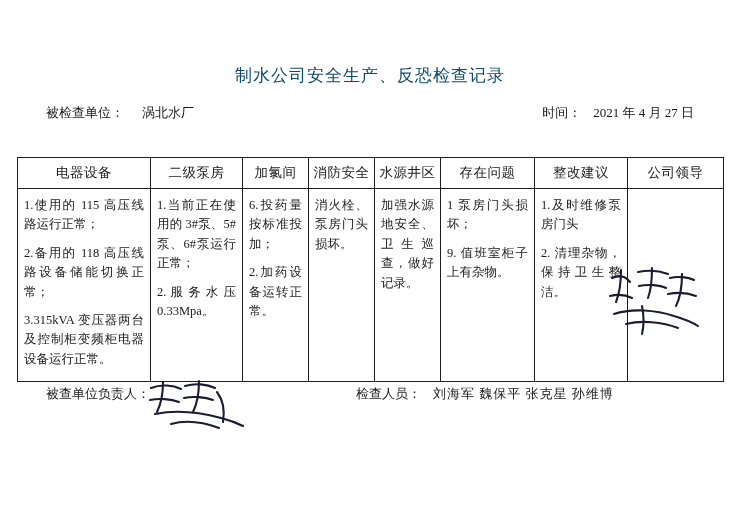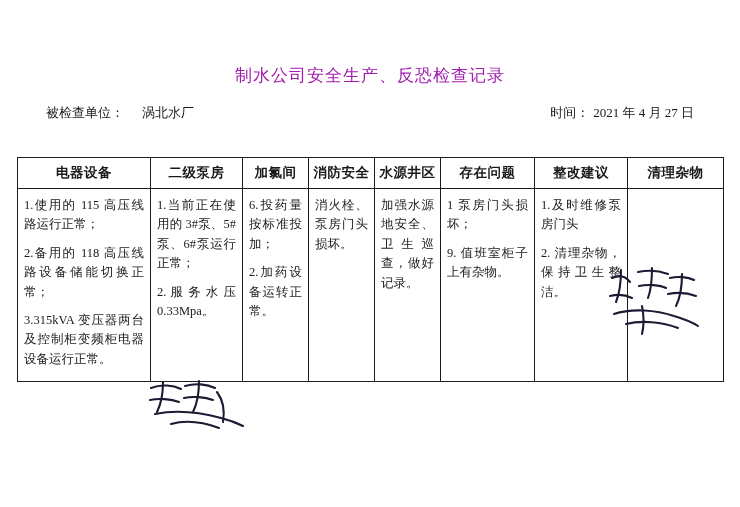--- a/index.html
+++ b/index.html
@@ -22,21 +22,21 @@
     height: 507px;
   }
   .doc-title {
     position: absolute;
     left: 0;
     top: 64px;
     width: 740px;
     text-align: center;
     font-size: 17px;
     letter-spacing: 1px;
-    color: #a21caf;
+    color: #0c4a6e;
   }
   .meta-row {
     position: absolute;
     left: 46px;
     top: 104px;
     width: 648px;
     height: 22px;
     font-size: 13px;
     font-family: Liberation Serif, serif;
   }
@@ -49,40 +49,40 @@
   .meta-left .unit-name {
     margin-left: 18px;
   }
   .meta-right {
     position: absolute;
     right: 0;
     top: 0;
     white-space: nowrap;
   }
   .meta-right .date-value {
-    margin-left: 4px;
+    margin-left: 12px;
   }
 
   table.record {
     position: absolute;
     left: 17px;
     top: 157px;
     width: 706px;
     border-collapse: collapse;
     table-layout: fixed;
   }
   table.record th, table.record td {
     border: 1px solid #1c1c1c;
     vertical-align: top;
     padding: 0;
   }
   table.record th {
     height: 30px;
     vertical-align: middle;
-    font-weight: bold;
+    font-weight: normal;
     font-size: 13.5px;
     letter-spacing: 0.5px;
   }
   table.record td {
     height: 192px;
   }
   .cellbox {
     padding: 7px 6px 6px 6px;
     font-size: 12.5px;
     line-height: 1.55;
@@ -186,21 +186,21 @@
     </colgroup>
     <thead>
       <tr>
         <th>电器设备</th>
         <th>二级泵房</th>
         <th>加氯间</th>
         <th>消防安全</th>
         <th>水源井区</th>
         <th>存在问题</th>
         <th>整改建议</th>
-        <th>清理杂物</th>
+        <th>公司领导</th>
       </tr>
     </thead>
     <tbody>
       <tr>
         <td>
           <div class="cellbox">
             <p>1.使用的 115 高压线路运行正常；</p>
             <p>2.备用的 118 高压线路设备储能切换正常；</p>
             <p>3.315kVA 变压器两台及控制柜变频柜电器设备运行正常。</p>
           </div>
@@ -274,14 +274,22 @@
         <path d="M38,8 C48,5 60,6 68,10"></path>
         <path d="M52,3 C52,16 50,26 46,34"></path>
         <path d="M37,20 C46,18 58,19 66,22"></path>
         <path d="M8,36 C28,32 52,34 74,40 C82,42 90,45 96,48"></path>
         <path d="M24,46 C38,42 56,44 72,50"></path>
         <path d="M70,14 C76,22 78,32 76,44"></path>
       </g>
     </svg>
   </div>
 
+  <div class="footer-row">
+    <div class="footer-left">
+      <span>被查单位负责人：</span>
+    </div>
+    <div class="footer-right">
+      <span>检查人员：</span><span class="inspectors">刘海军  魏保平  张克星  孙维博</span>
+    </div>
+  </div>
 
 </div>
 
 </body></html>

